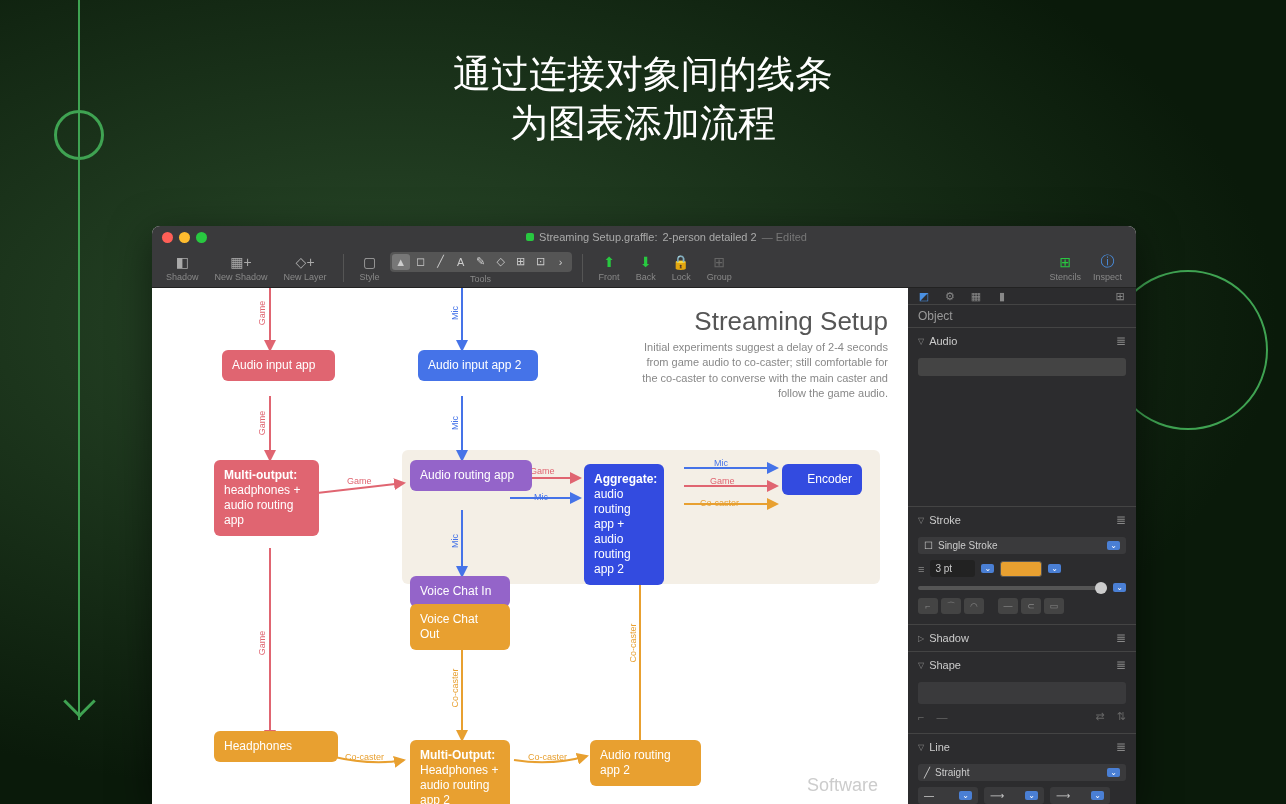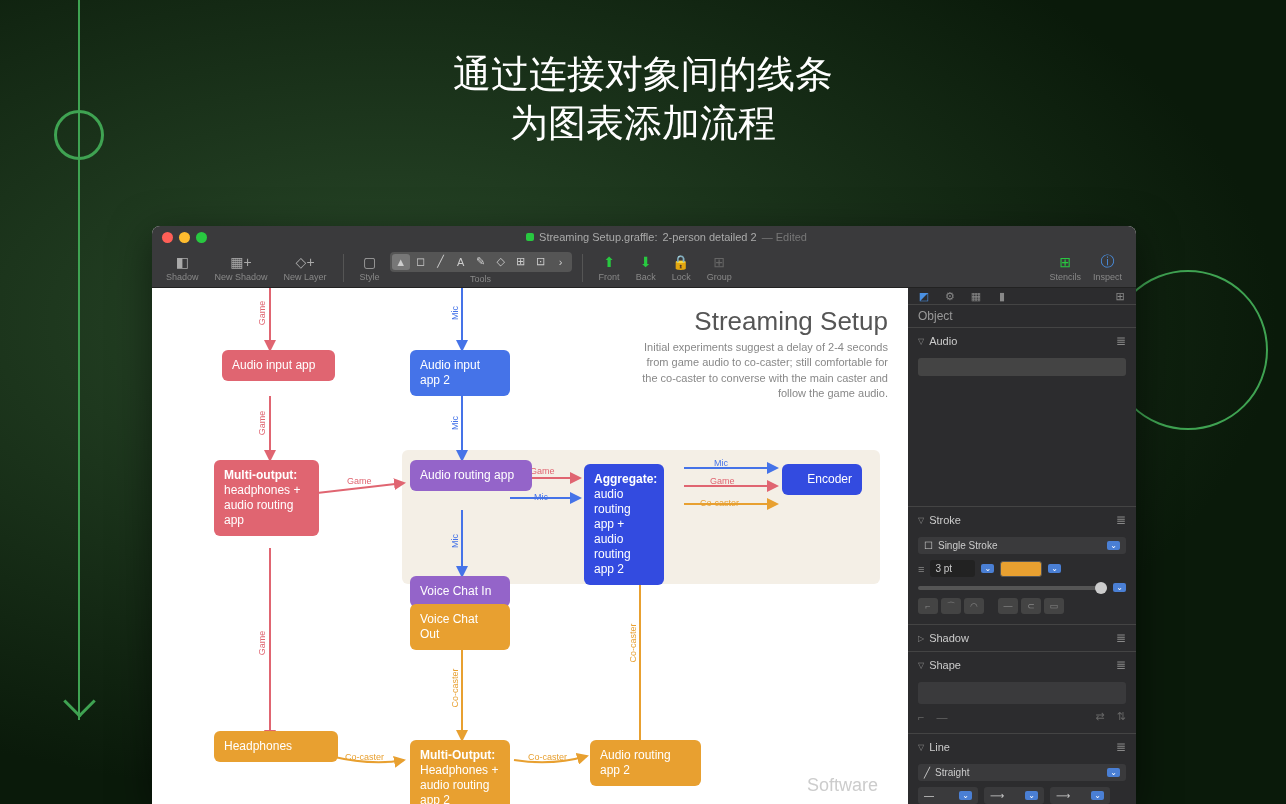--- a/index.html
+++ b/index.html
@@ -202,21 +202,21 @@
       <div class="edge-lbl edge-r" style="left:558px;top:188px">Game</div>
       <div class="edge-lbl edge-o" style="left:548px;top:210px">Co-caster</div>
       <div class="edge-lbl edge-b" style="left:296px;top:248px;transform:rotate(-90deg)">Mic</div>
       <div class="edge-lbl edge-o" style="left:283px;top:395px;transform:rotate(-90deg)">Co-caster</div>
       <div class="edge-lbl edge-o" style="left:461px;top:350px;transform:rotate(-90deg)">Co-caster</div>
       <div class="edge-lbl edge-r" style="left:98px;top:350px;transform:rotate(-90deg)">Game</div>
       <div class="edge-lbl edge-o" style="left:193px;top:464px">Co-caster</div>
       <div class="edge-lbl edge-o" style="left:376px;top:464px">Co-caster</div>
 
       <div class="node node-red" style="left:70px;top:62px;width:113px">Audio input app</div>
-      <div class="node node-blue" style="left:258px;top:62px;width:100px">Audio input app 2</div>
+      <div class="node node-blue" style="left:266px;top:62px;width:120px">Audio input app 2</div>
       <div class="node node-red" style="left:62px;top:172px;width:105px"><b>Multi-output:</b> <span style="font-weight:400">headphones + audio routing app</span></div>
       <div class="node node-purple" style="left:258px;top:172px;width:122px">Audio routing app</div>
       <div class="node node-dkblue" style="left:432px;top:176px;width:80px"><b>Aggregate:</b> <span style="font-weight:400">audio routing app + audio routing app 2</span></div>
       <div class="node node-dkblue" style="left:630px;top:176px;width:80px;text-align:right">Encoder</div>
       <div class="node node-purple" style="left:258px;top:288px;width:100px">Voice Chat In</div>
       <div class="node node-orange" style="left:258px;top:316px;width:100px">Voice Chat Out</div>
       <div class="node node-orange" style="left:62px;top:443px;width:124px">Headphones</div>
       <div class="node node-orange" style="left:258px;top:452px;width:100px"><b>Multi-Output:</b> <span style="font-weight:400">Headphones + audio routing app 2</span></div>
       <div class="node node-orange" style="left:438px;top:452px;width:111px">Audio routing app 2</div>
     </div>

